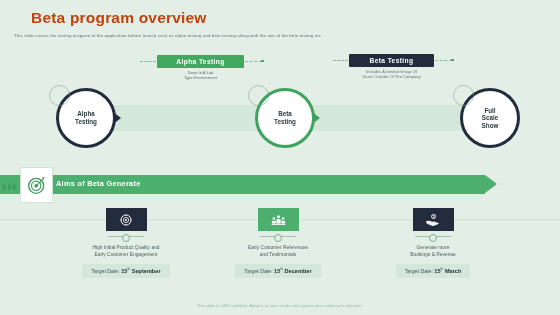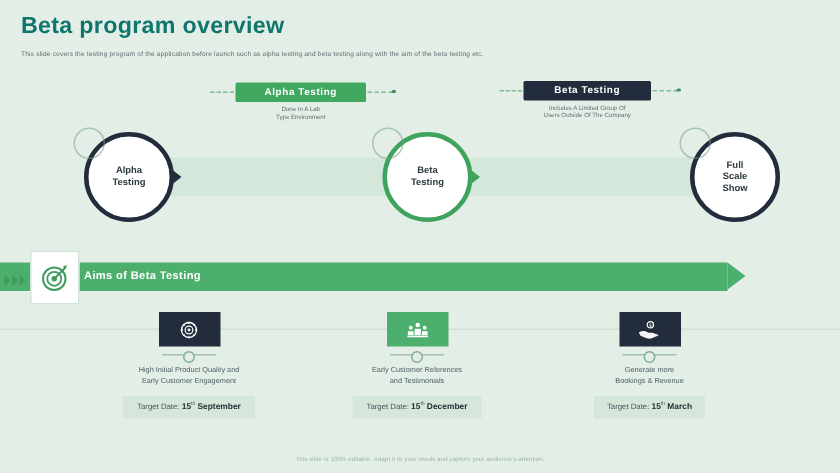--- a/index.html
+++ b/index.html
@@ -7,23 +7,23 @@
     width:560px;height:315px;overflow:hidden;
     background:#e3efe6;
     font-family:"Liberation Sans", sans-serif;
     color:#2b3a3f;
     position:relative;
   }
   .slide{position:absolute;inset:0;background:#e3efe6;}
 
   
   .title{
-    position:absolute;left:14px;top:9px;
+    position:absolute;left:31px;top:9px;
     font-size:15.5px;font-weight:bold;letter-spacing:.2px;
-    color:#0f766e;
+    color:#c2410c;
   }
   .subtitle{
     position:absolute;left:14px;top:33px;right:14px;
     font-size:4.4px;line-height:6px;color:#5d6d70;letter-spacing:.12px;
   }
 
   
   .lbl-box{
     position:absolute;height:13px;border-radius:1px;
     display:flex;align-items:center;justify-content:center;
@@ -243,21 +243,21 @@
     <span>
       <svg width="20" height="20" viewBox="0 0 24 24">
         <circle cx="11" cy="13" r="9" fill="none" stroke="#3f9b5c" stroke-width="1.6"></circle>
         <circle cx="11" cy="13" r="5.6" fill="none" stroke="#3f9b5c" stroke-width="1.4"></circle>
         <circle cx="11" cy="13" r="2.2" fill="#3f9b5c"></circle>
         <path d="M11 13 L20 4" stroke="#3f9b5c" stroke-width="1.5" fill="none"></path>
         <path d="M18 3.2 L21.2 2 L20 5.2 Z" fill="#3f9b5c"></path>
       </svg>
     </span>
   </div>
-  <div class="aims-label">Aims of Beta Testing</div>
+  <div class="aims-label">Aims of Beta Generate</div>
 
   <div class="sep"></div>
 
   <div class="col col1">
     <div class="icon-chip chip-dark">
       <span>
         <svg width="14" height="14" viewBox="0 0 24 24">
           <circle cx="12" cy="12" r="8.6" fill="none" stroke="#ffffff" stroke-width="1.5"></circle>
           <circle cx="12" cy="12" r="4.4" fill="none" stroke="#ffffff" stroke-width="1.4"></circle>
           <circle cx="12" cy="12" r="1.7" fill="#ffffff"></circle>

